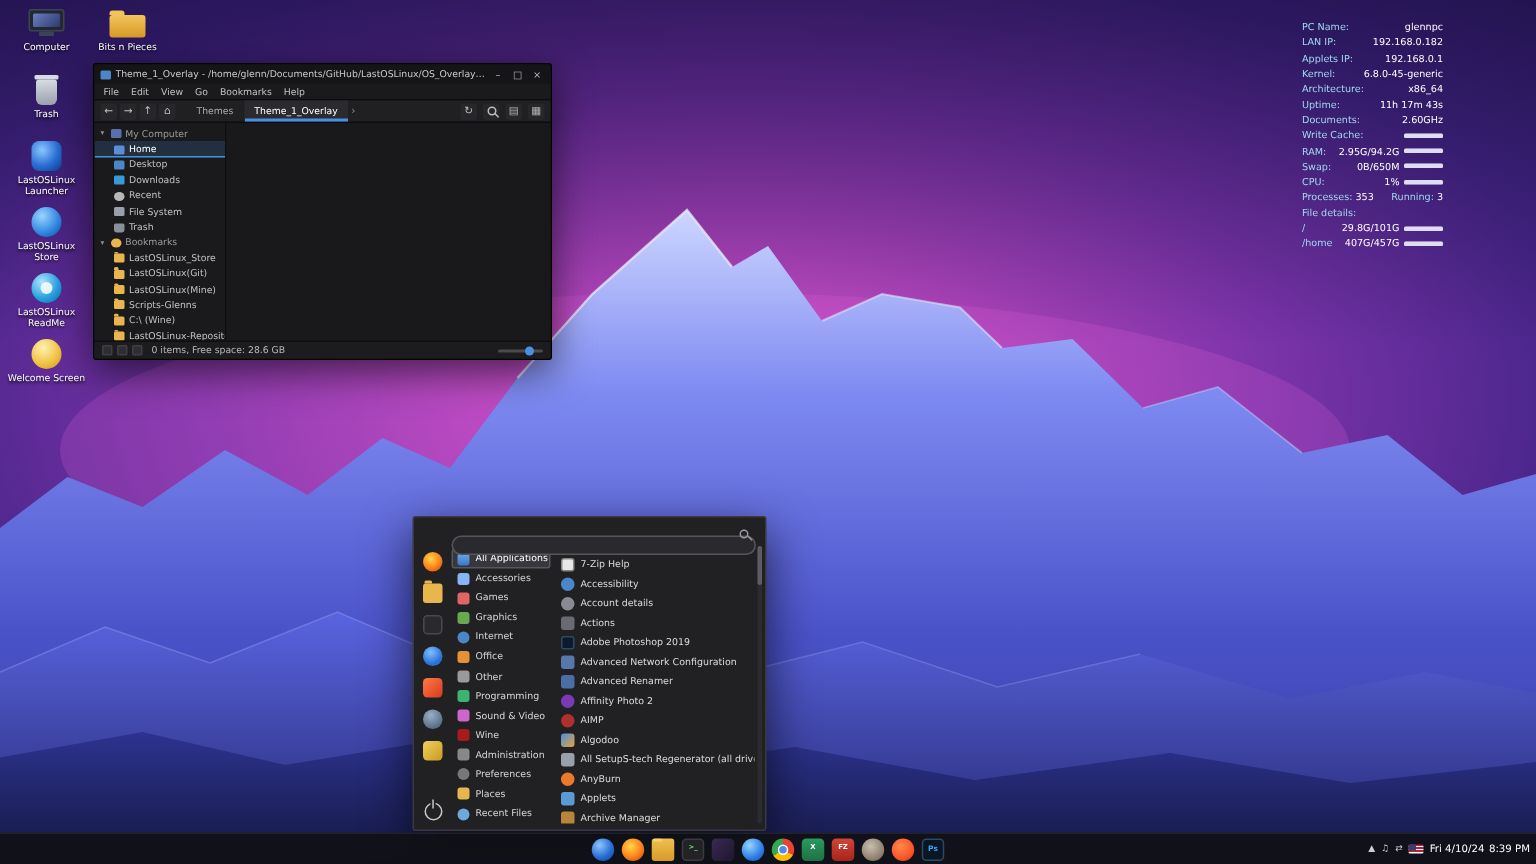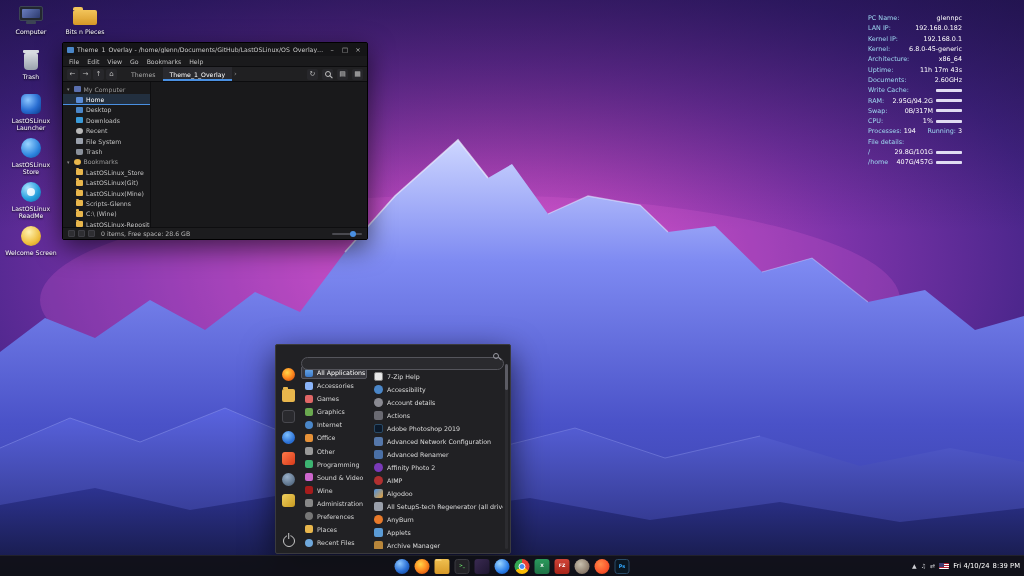--- a/index.html
+++ b/index.html
@@ -258,21 +258,21 @@
         <span class="ck-label">PC Name:</span>
         <span class="ck-value">glennpc</span>
       </div>
 
       <div class="ck-row">
         <span class="ck-label">LAN IP:</span>
         <span class="ck-value">192.168.0.182</span>
       </div>
 
       <div class="ck-row">
-        <span class="ck-label">Kernel IP:</span>
+        <span class="ck-label">Applets IP:</span>
         <span class="ck-value">192.168.0.1</span>
       </div>
 
       <div class="ck-row">
         <span class="ck-label">Kernel:</span>
         <span class="ck-value">6.8.0-45-generic</span>
       </div>
 
       <div class="ck-row">
         <span class="ck-label">Architecture:</span>
@@ -300,37 +300,37 @@
       <div class="ck-row">
         <span class="ck-label">RAM:</span>
         <span class="ck-value">2.95G/94.2G</span>
         <span class="ck-bar">
           <span class="ck-bar-fill"></span>
         </span>
       </div>
 
       <div class="ck-row">
         <span class="ck-label">Swap:</span>
-        <span class="ck-value">0B/317M</span>
+        <span class="ck-value">0B/650M</span>
         <span class="ck-bar">
           <span class="ck-bar-fill"></span>
         </span>
       </div>
 
       <div class="ck-row">
         <span class="ck-label">CPU:</span>
         <span class="ck-value">1%</span>
         <span class="ck-bar">
           <span class="ck-bar-fill"></span>
         </span>
       </div>
 
     <div class="ck-row">
       <span class="ck-label">Processes:</span>
-      <span class="ck-v2">194</span>
+      <span class="ck-v2">353</span>
       <span class="ck-l2">Running:</span>
       <span class="ck-v2">3</span>
     </div>
     <div class="ck-row">
       <span class="ck-label">File details:</span>
     </div>
 
       <div class="ck-row">
         <span class="ck-label">/</span>
         <span class="ck-value">29.8G/101G</span>

